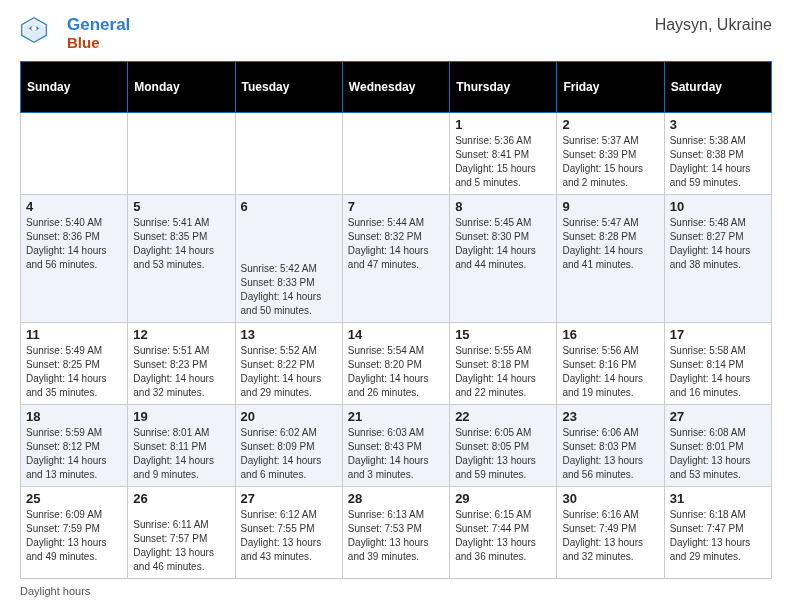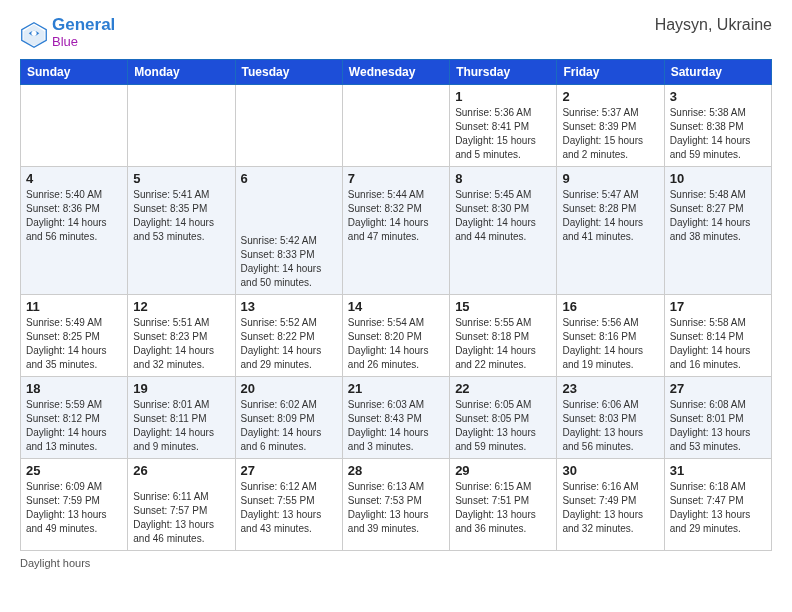--- a/index.html
+++ b/index.html
@@ -16,22 +16,22 @@
       padding: 16px 20px 10px 20px;
     }
     .header {
       display: flex;
       justify-content: space-between;
       align-items: flex-start;
       margin-bottom: 10px;
     }
     .logo {
       display: flex;
-      align-items: flex-end;
-      gap: 4px;
+      align-items: flex-start;
+      gap: 19px;
     }
     .logo-icon {
       width: 28px;
       height: 28px;
     }
     .title-block {
       text-align: right;
     }
     .month-title {
       font-size: 36px;
@@ -43,25 +43,25 @@
       font-size: 16px;
       color: #444;
       font-weight: normal;
     }
     table {
       width: 100%;
       border-collapse: collapse;
       table-layout: fixed;
     }
     thead th {
-      background-color: #1d4ed8;
+      background-color: #000000;
       color: #fff;
       font-size: 12px;
       font-weight: bold;
-      padding: 5px 6px;
+      padding: 18px 6px;
       text-align: left;
       border: 1px solid #1a6abf;
     }
     tbody td {
       border: 1px solid #ccc;
       vertical-align: top;
       padding: 4px 5px;
       font-size: 10px;
       color: #222;
       height: 82px;
@@ -96,21 +96,21 @@
   <div class="header">
     <div class="logo">
       <svg class="logo-icon" viewBox="0 0 32 32" xmlns="http://www.w3.org/2000/svg">
         <polygon points="16,4 28,12 28,24 16,28 4,24 4,12" fill="#2d7dd2" opacity="0.15"></polygon>
         <polygon points="16,2 30,10 30,22 16,30 2,22 2,10" fill="none" stroke="#2d7dd2" stroke-width="1.5"></polygon>
         <path d="M10,14 Q16,8 22,14 Q16,20 10,14 Z" fill="#2d7dd2"></path>
         <circle cx="16" cy="14" r="3" fill="#fff"></circle>
       </svg>
       <div>
         <div style="font-size:17px;font-weight:bold;color:#2d7dd2;line-height:1.1;">General</div>
-        <div style="font-size:13px;font-weight:normal;color:#a21caf;line-height:1.1;">Blue</div>
+        <div style="font-size:15px;font-weight:bold;color:#c2410c;line-height:1.1;">Blue</div>
       </div>
     </div>
     <div class="title-block">
       <div class="location-title">Haysyn, Ukraine</div>
     </div>
   </div>
 
   <table>
     <thead>
       <tr>
@@ -329,21 +329,21 @@
           <td>
             <span class="day-number">28</span>
             <div class="day-info" style="white-space: pre-line;">Sunrise: 6:13 AM
 Sunset: 7:53 PM
 Daylight: 13 hours
 and 39 minutes.</div>
           </td>
           <td>
             <span class="day-number">29</span>
             <div class="day-info" style="white-space: pre-line;">Sunrise: 6:15 AM
-Sunset: 7:51 PM
+Sunset: 7:44 PM
 Daylight: 13 hours
 and 36 minutes.</div>
           </td>
           <td>
             <span class="day-number">30</span>
             <div class="day-info" style="white-space: pre-line;">Sunrise: 6:16 AM
 Sunset: 7:49 PM
 Daylight: 13 hours
 and 32 minutes.</div>
           </td>

